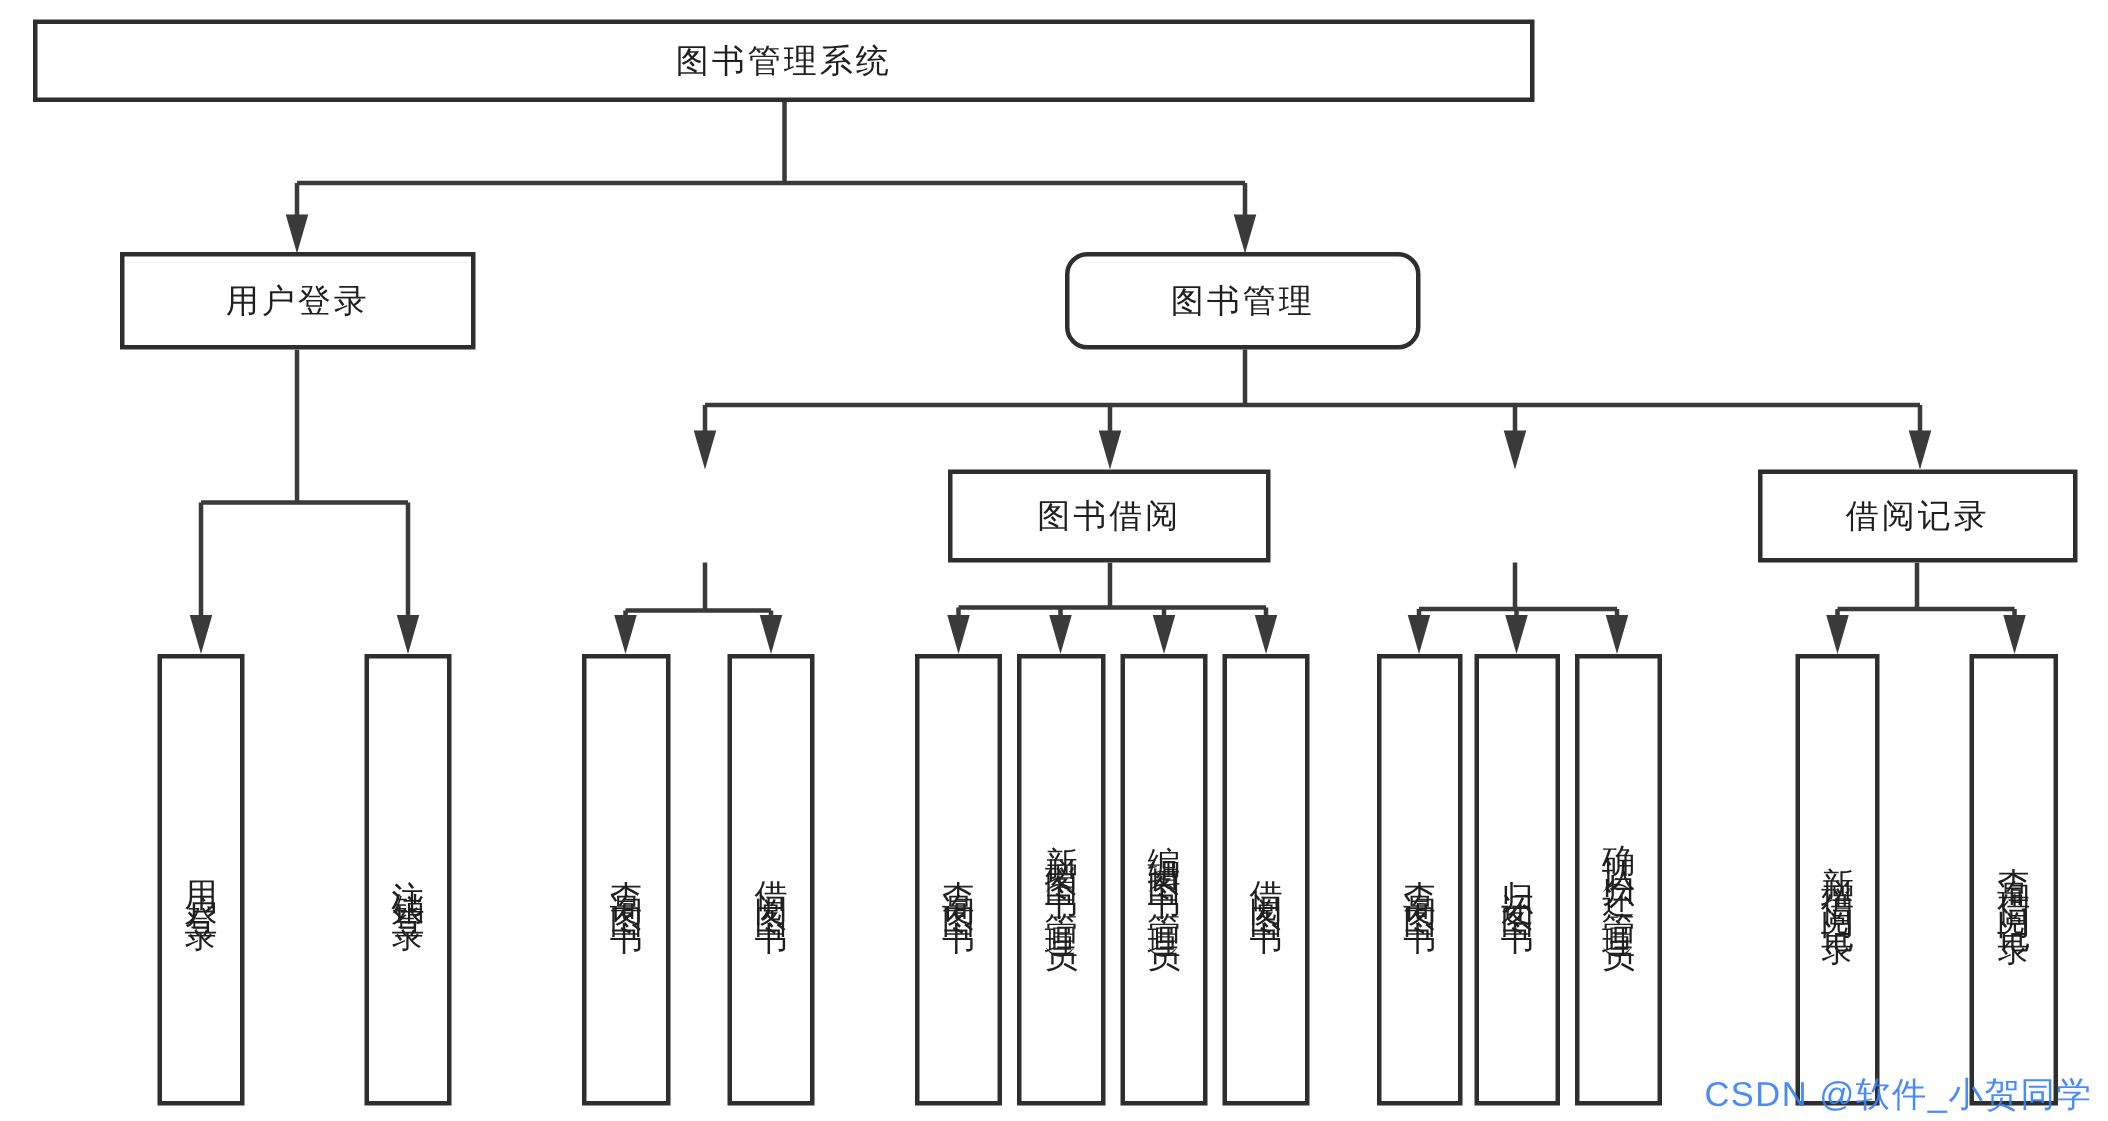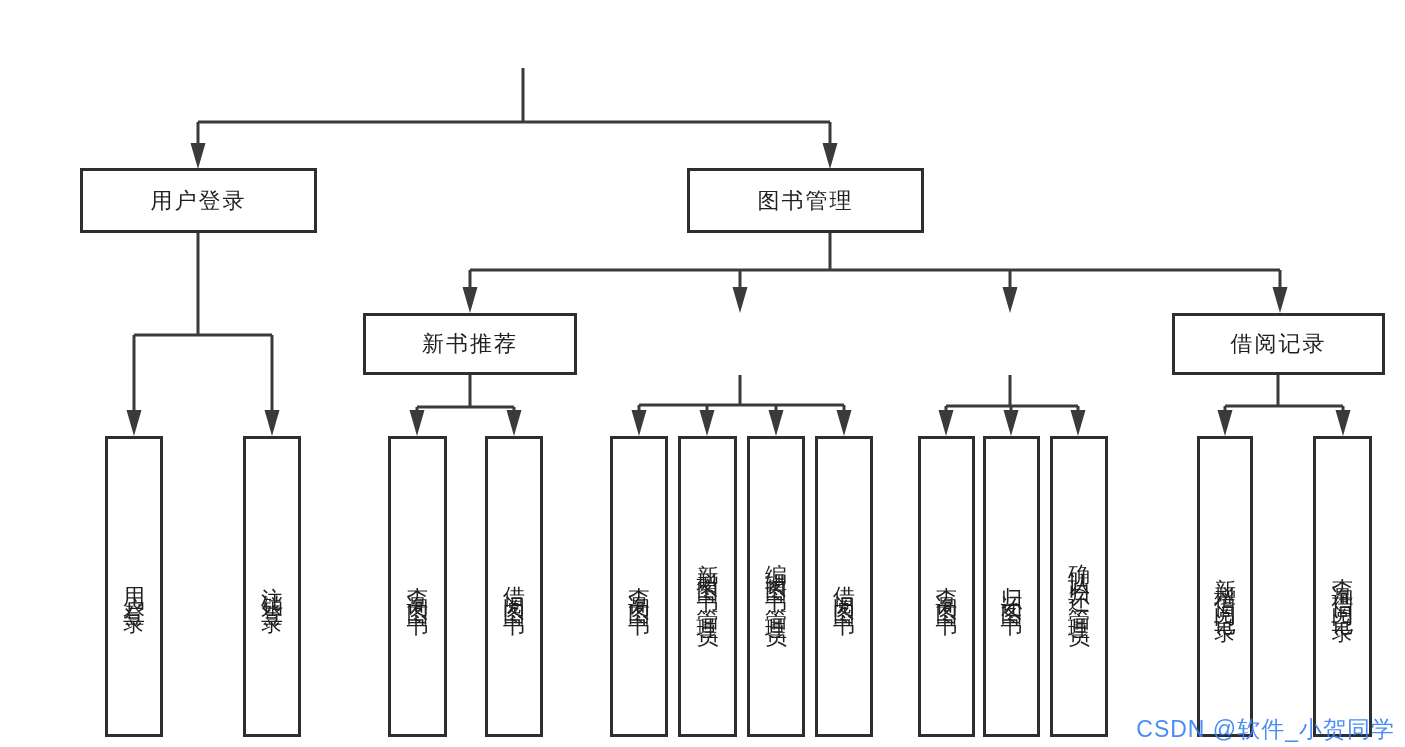--- a/index.html
+++ b/index.html
@@ -65,30 +65,33 @@
     <path d="M1010 375 V406 M946 406 H1078 M946 406 V412 M1011 406 V412 M1078 406 V412"></path>
     <polygon points="938.5,410 953.5,410 946,436"></polygon>
     <polygon points="1003.5,410 1018.5,410 1011,436"></polygon>
     <polygon points="1070.5,410 1085.5,410 1078,436"></polygon>
 
     <path d="M1278 375 V406 M1225 406 H1343 M1225 406 V412 M1343 406 V412"></path>
     <polygon points="1217.5,410 1232.5,410 1225,436"></polygon>
     <polygon points="1335.5,410 1350.5,410 1343,436"></polygon>
   </svg>
 
+  <div class="node root">
+    <span>图书管理系统</span>
+  </div>
 
   <div class="node lvl2" style="left:80px;">
     <span>用户登录</span>
   </div>
-  <div class="node lvl2" style="left:687px;">
+  <div class="node lvl2" style="left:710px;border-radius:15px;">
     <span>图书管理</span>
   </div>
 
-  <div class="node lvl3" style="left:363px;width:214px;">
-    <span>新书推荐</span>
+  <div class="node lvl3" style="left:632px;width:215px;">
+    <span>图书借阅</span>
   </div>
   <div class="node lvl3" style="left:1172px;width:213px;">
     <span>借阅记录</span>
   </div>
 
   <div class="leaf" style="left:105px;width:58px;">
     <span>用户登录</span>
   </div>
   <div class="leaf" style="left:243px;width:58px;">
     <span>注销登录</span>

